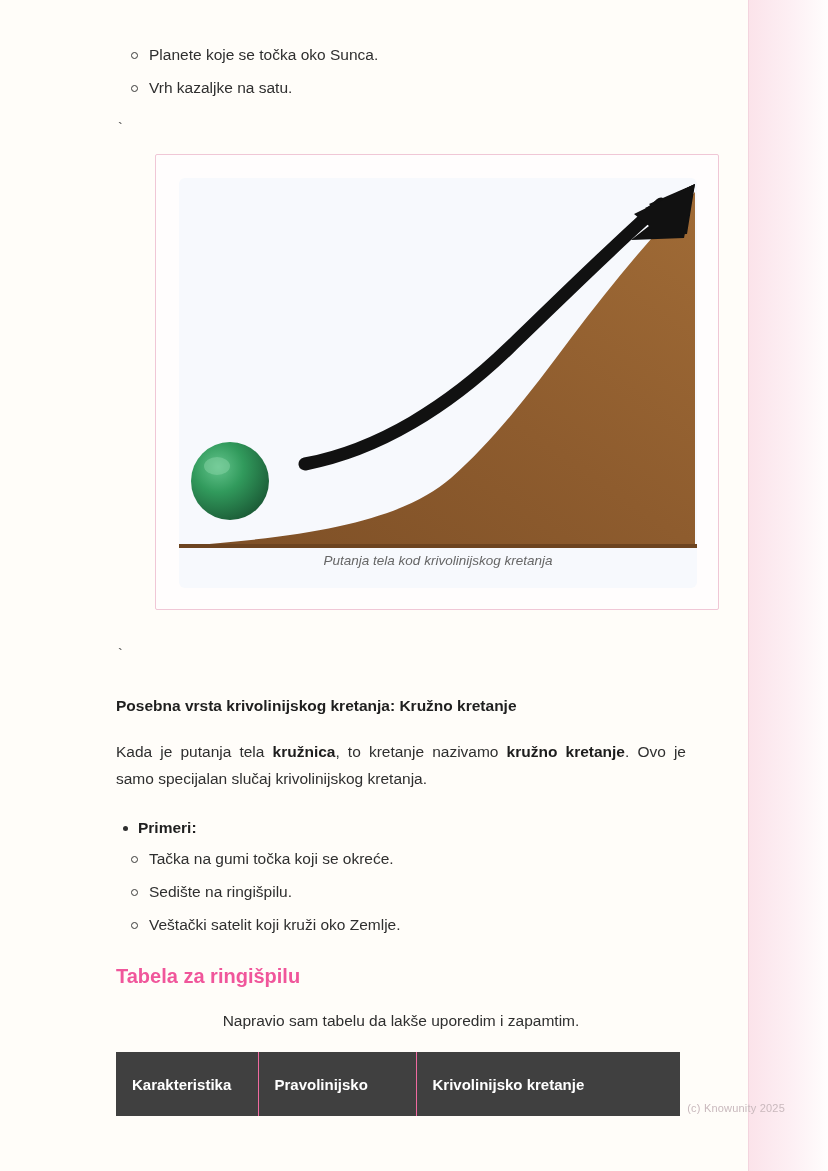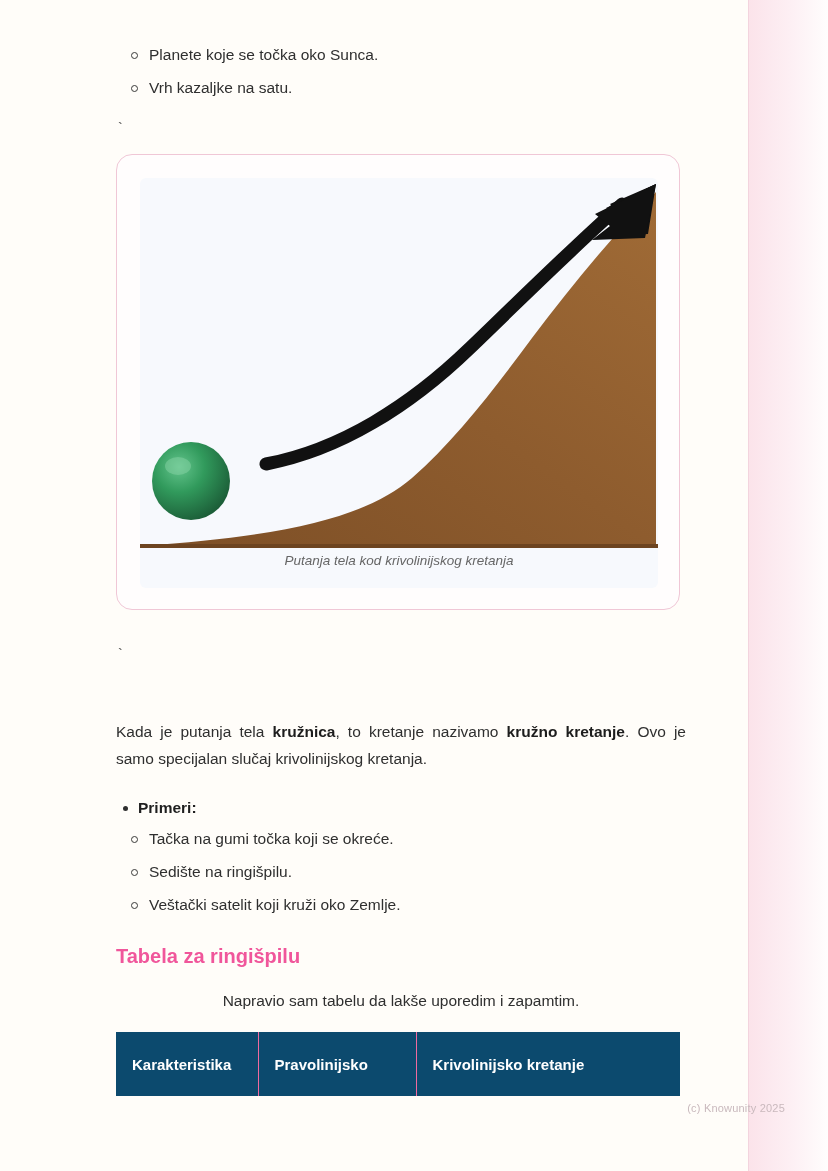--- a/index.html
+++ b/index.html
@@ -84,23 +84,24 @@
     color: #555;
     line-height: 14px;
   }
 
   
   .figure-card {
     margin-top: 18px;
     width: 564px;
     height: 456px;
     border: 1px solid #f0c7d6;
-    border-radius: 16px;
+    border-radius: 2px;
     background: #fffdfd;
     padding: 23px;
+    margin-left: 39px;
   }
   .figure-inner {
     width: 518px;
     height: 410px;
     background: #f7f9fd;
     border-radius: 6px;
     position: relative;
     overflow: hidden;
   }
   .figure-caption {
@@ -172,21 +173,21 @@
   }
 
   
   .cmp-table {
     margin-top: 18px;
     width: 564px;
     border-collapse: collapse;
     table-layout: fixed;
   }
   .cmp-table th {
-    background: #0c4a6e;
+    background: #404040;
     color: #ffffff;
     font-size: 15px;
     font-weight: bold;
     text-align: left;
     padding: 18px 16px;
     border-right: 1px solid #f06aa0;
     height: 64px;
     vertical-align: middle;
   }
   .cmp-table th:last-child { border-right: none; }
@@ -258,20 +259,21 @@
       </div>
     </div>
 
     <div class="sp-28"></div>
     <div class="sp-10"></div>
     <div class="backtick">`</div>
 
     <div class="sp-28"></div>
     <div class="sp-6"></div>
 
+    <h3 class="sub-head">Posebna vrsta krivolinijskog kretanja: Kružno kretanje</h3>
 
     <div class="sp-22"></div>
 
     <p class="para"><span>Kada je putanja tela </span><span class="b">kružnica</span><span>, to kretanje nazivamo </span><span class="b">kružno kretanje</span><span>. Ovo je samo specijalan slučaj krivolinijskog kretanja.</span></p>
 
     <div class="sp-22"></div>
 
     <ul class="main-list">
       <li class="bullet">Primeri:</li>
     </ul>

